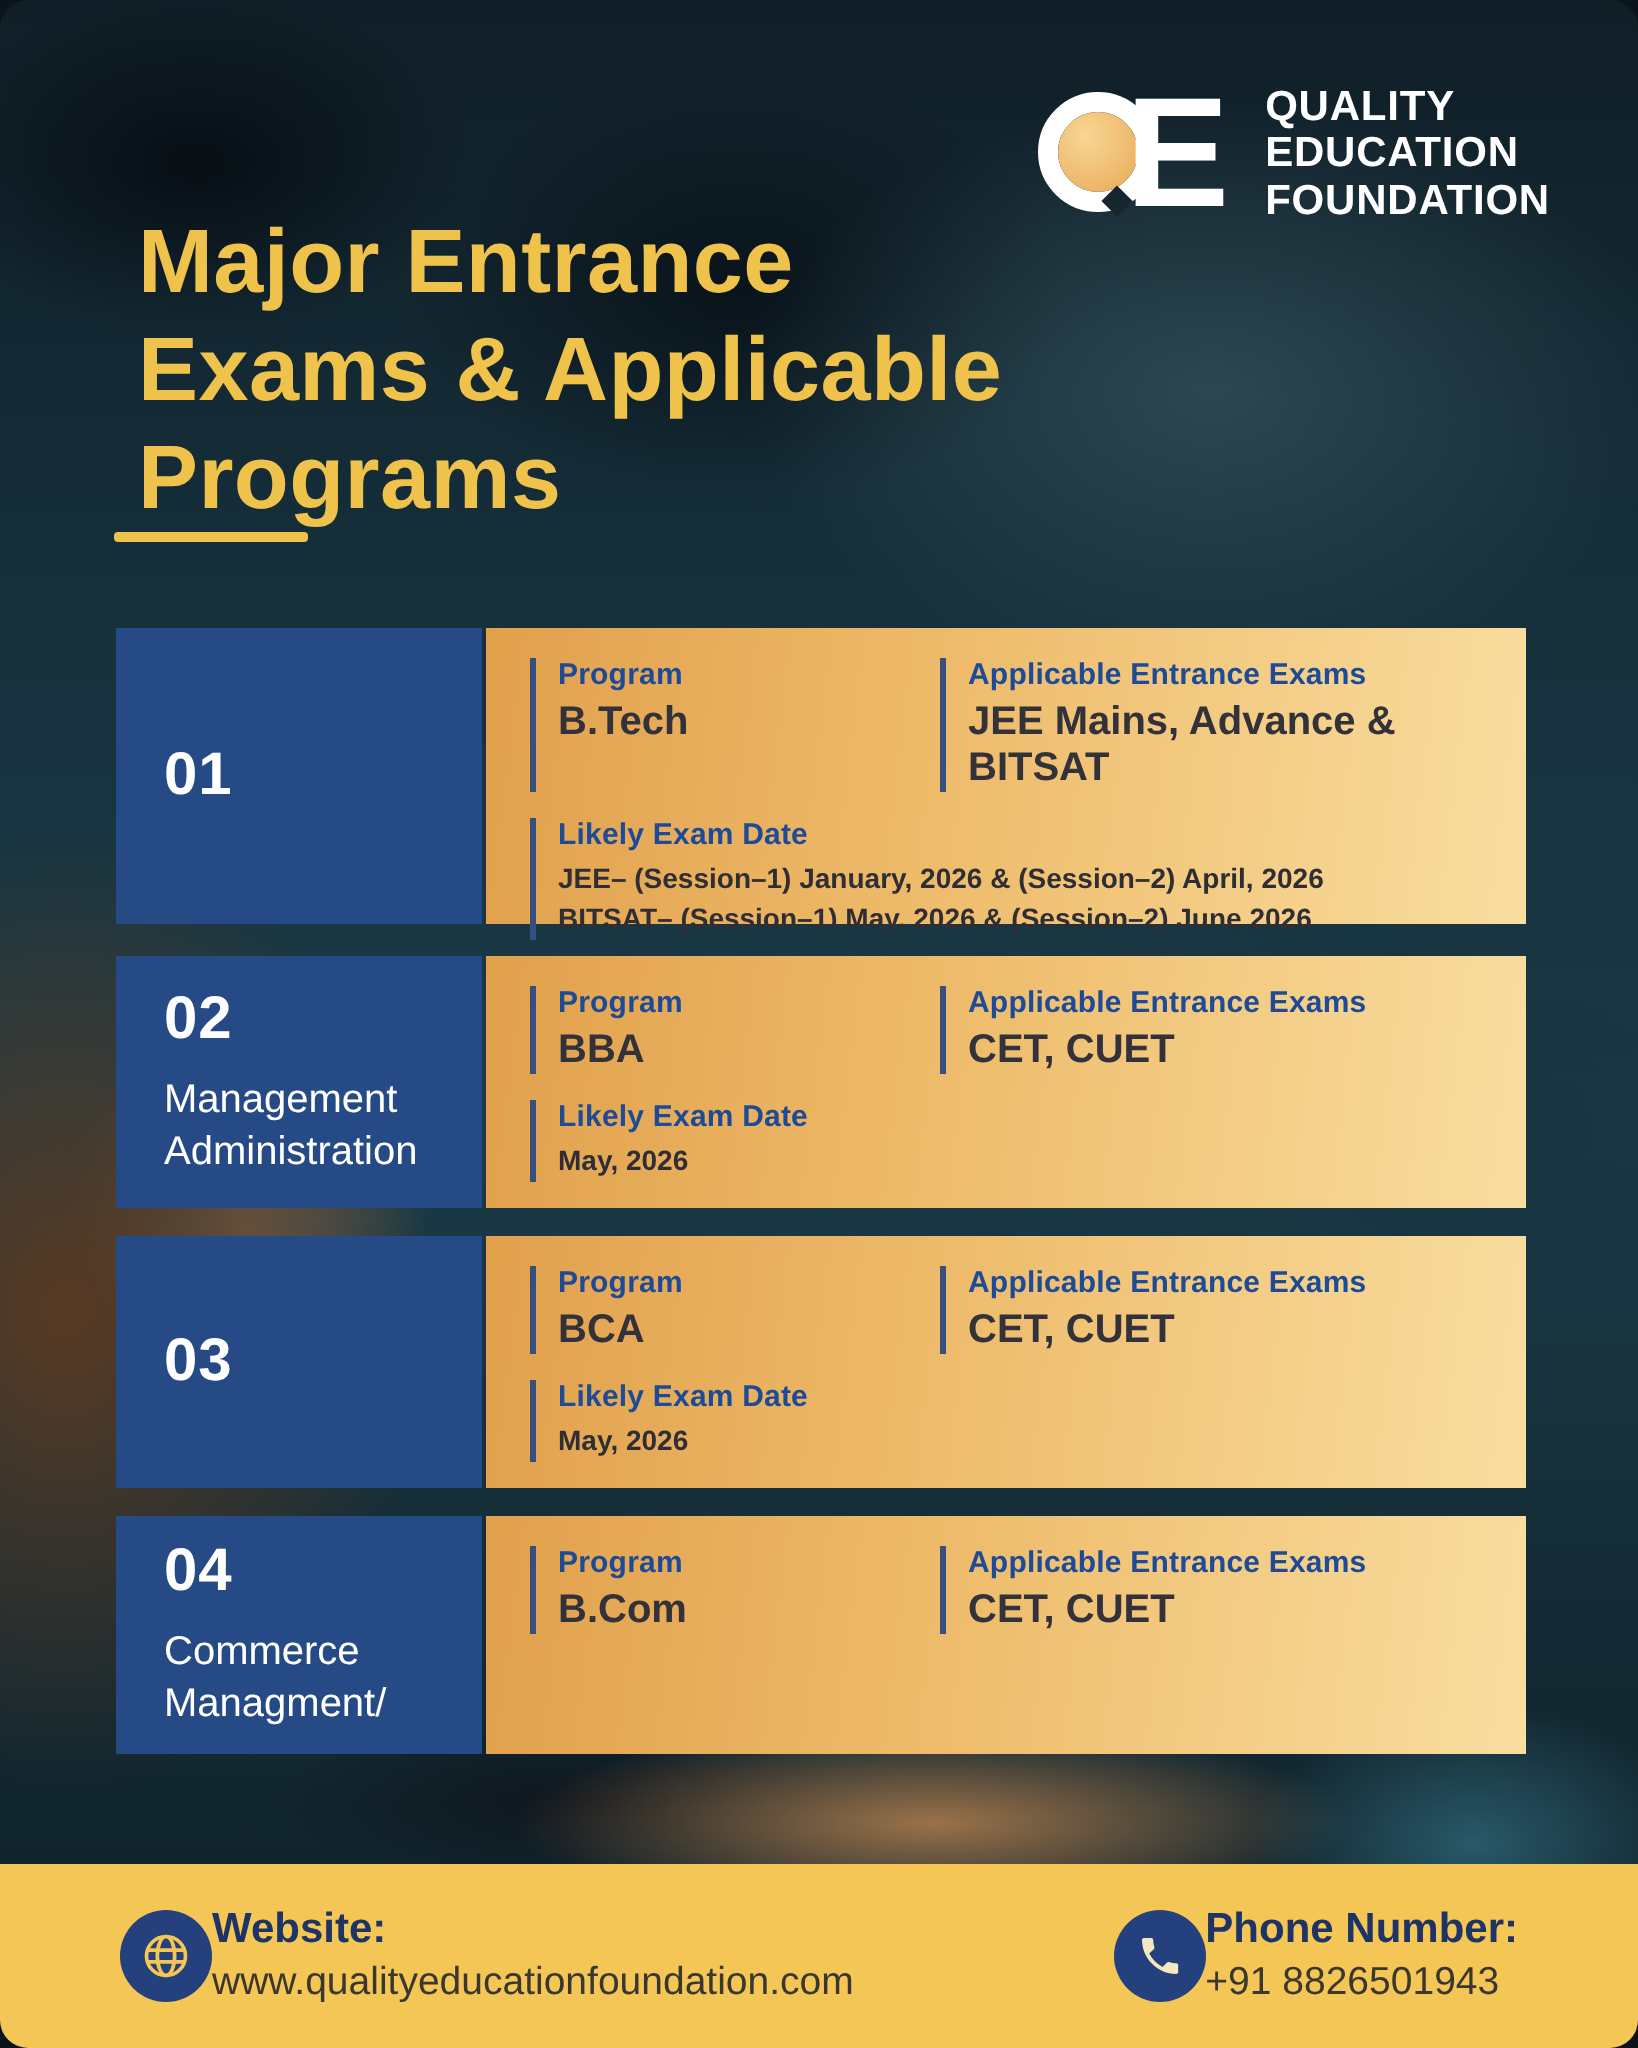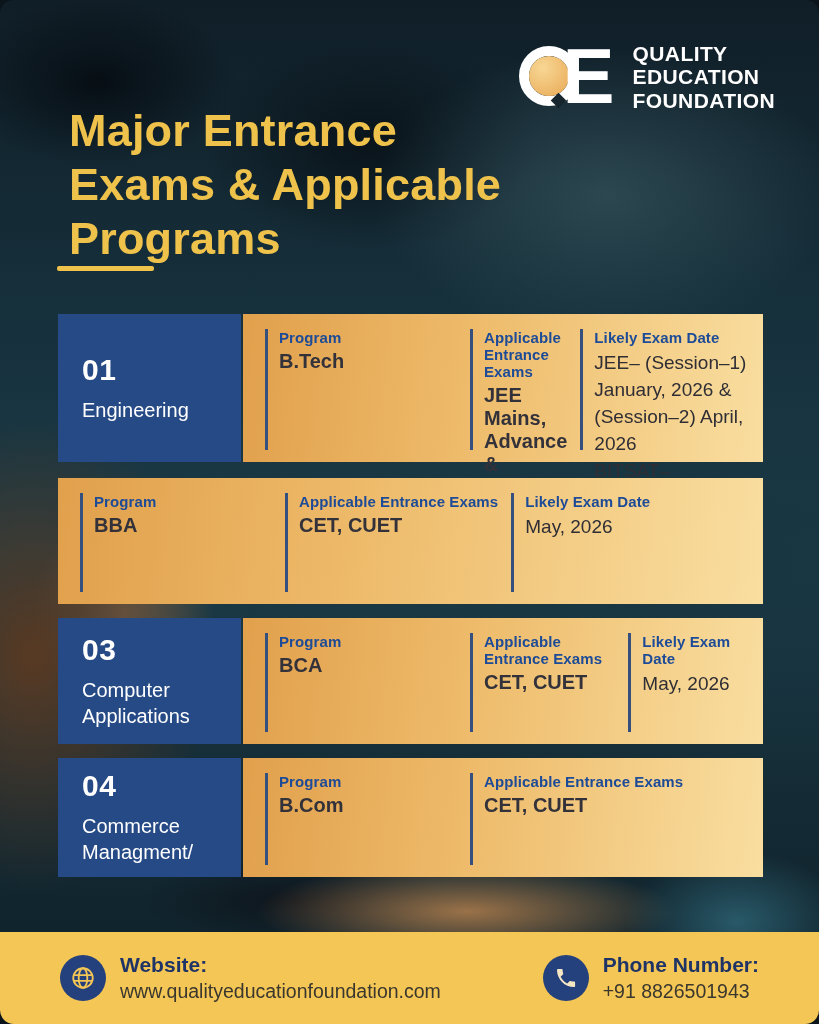--- a/index.html
+++ b/index.html
@@ -46,34 +46,34 @@
   .row.size-0{height:148px;margin-bottom:16px;}
   .row.size-1,.row.size-2{height:126px;}
   .row.size-3{height:119px;margin-bottom:0;}
   .row-left{width:183px;margin-right:2px;background:var(--box_blue,#264a86);
     display:flex;flex-direction:column;justify-content:center;gap:11px;
     padding-left:24px;padding-right:0;box-sizing:border-box;color:#fff;}
   .row-num{font-size:30px;font-weight:700;letter-spacing:.5px;}
   .row-cat{font-size:20px;font-weight:500;line-height:1.28;}
   .row-right{flex:1;min-width:0;box-sizing:border-box;
     background:linear-gradient(97deg,var(--gold_start,#E1A04C) 0%,var(--gold_mid,#EEBC6C) 45%,var(--gold_end,#F9DEA0) 100%);
-    padding:15px 16px 12px 22px;display:flex;flex-direction:row;gap:13px;}
+    padding:15px 16px 12px 22px;display:flex;flex-direction:column;gap:13px;}
   .r-top{display:flex;}
   .grp{border-left:3.5px solid #35507e;padding-left:11px;}
   .grp.col1{width:205px;box-sizing:border-box;flex:none;}
   .grp.col2{flex:1;min-width:0;}
   .g-label{font-size:15px;font-weight:700;color:var(--label_blue,#1d4b97);letter-spacing:.1px;}
   .g-value{font-size:20px;font-weight:700;color:var(--value_dark,#33323a);margin-top:4px;}
-  .date-line{font-size:19px;font-weight:400;color:#2f2e35;line-height:1.42;}
+  .date-line{font-size:14px;font-weight:700;color:#2f2e35;line-height:1.42;}
   .g-datebox{margin-top:4px;}
   
   .footer{position:absolute;left:0;top:932px;width:100%;height:92px;
     background:var(--footer_yellow,#F4C655);display:flex;align-items:center;
     justify-content:space-between;padding:0 60px;box-sizing:border-box;}
-  .contact{display:flex;align-items:center;gap:14px;}
+  .contact{display:flex;align-items:center;}
   .icon-circle{width:46px;height:46px;border-radius:50%;background:var(--navy_circle,#24407D);
     display:flex;align-items:center;justify-content:center;flex:none;}
   .c-label{font-size:21px;font-weight:800;color:#1e3366;}
   .c-value{font-size:19.5px;font-weight:500;color:#3a372e;margin-top:3px;}
 </style>
 </head>
 <body>
 
 <div class="poster">
   <div class="bg"></div>
@@ -96,23 +96,20 @@
     <span>Major Entrance</span><br>
     <span>Exams &amp; Applicable</span><br>
     <span>Programs</span>
   </h1>
   <div class="title-underline"></div>
 
   <main class="rows" id="rows">
       <section class="row size-0">
         <div class="row-left">
           <div class="row-num">01</div>
-          <div class="row-cat">
-            <div>Engineering</div>
-          </div>
         </div>
         <div class="row-right">
           <div class="r-top">
             <div class="grp col1">
               <div class="g-label">Program</div>
               <div class="g-value">B.Tech</div>
             </div>
             <div class="grp col2">
               <div class="g-label">Applicable Entrance Exams</div>
               <div class="g-value">JEE Mains, Advance &amp; BITSAT</div>
@@ -121,20 +118,27 @@
           <div class="grp">
             <div class="g-label">Likely Exam Date</div>
             <div class="g-datebox">
               <div class="date-line">JEE– (Session–1) January, 2026 &amp; (Session–2) April, 2026</div>
               <div class="date-line">BITSAT– (Session–1) May, 2026 &amp; (Session–2) June 2026</div>
             </div>
           </div>
         </div>
       </section>
       <section class="row size-1">
+        <div class="row-left">
+          <div class="row-num">02</div>
+          <div class="row-cat">
+            <div>Management</div>
+            <div>Administration</div>
+          </div>
+        </div>
         <div class="row-right">
           <div class="r-top">
             <div class="grp col1">
               <div class="g-label">Program</div>
               <div class="g-value">BBA</div>
             </div>
             <div class="grp col2">
               <div class="g-label">Applicable Entrance Exams</div>
               <div class="g-value">CET, CUET</div>
             </div>
@@ -143,24 +147,20 @@
             <div class="g-label">Likely Exam Date</div>
             <div class="g-datebox">
               <div class="date-line">May, 2026</div>
             </div>
           </div>
         </div>
       </section>
       <section class="row size-2">
         <div class="row-left">
           <div class="row-num">03</div>
-          <div class="row-cat">
-            <div>Computer</div>
-            <div>Applications</div>
-          </div>
         </div>
         <div class="row-right">
           <div class="r-top">
             <div class="grp col1">
               <div class="g-label">Program</div>
               <div class="g-value">BCA</div>
             </div>
             <div class="grp col2">
               <div class="g-label">Applicable Entrance Exams</div>
               <div class="g-value">CET, CUET</div>

